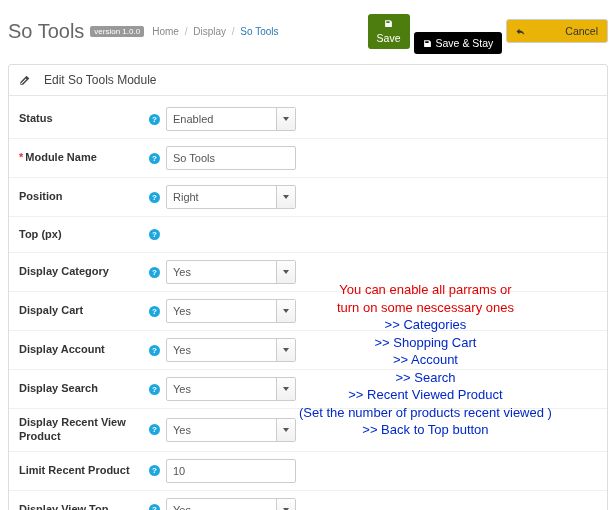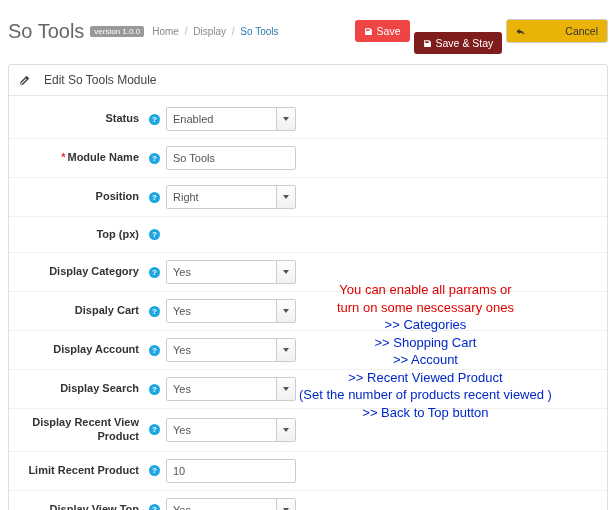--- a/index.html
+++ b/index.html
@@ -40,22 +40,22 @@
     padding: 5px 9px;
     border-radius: 3px;
     color: #fff;
     border: none;
     margin-left: 4px;
     display: inline-flex;
     align-items: center;
     gap: 4px;
     cursor: pointer;
   }
-  .btn-save { background: #ef4444; }
-  .btn-stay { background: #7f1d1d; margin-top: 24px; }
+  .btn-save { background: #4d7c0f; flex-direction: column; }
+  .btn-stay { background: #000000; margin-top: 24px; }
   .btn-cancel { background: #eab308; color: #333; border: 1px solid #ccc; gap: 40px; }
   .btn svg { width: 9px; height: 9px; }
   .panel {
     border: 1px solid #ddd;
     border-radius: 3px;
     margin-top: 4px;
   }
   .panel-head {
     padding: 8px 10px;
     font-size: 12px;
@@ -70,21 +70,21 @@
   .row {
     display: flex;
     align-items: center;
     padding: 7px 10px;
     border-bottom: 1px solid #f0f0f0;
     min-height: 36px;
   }
   .row:last-child { border-bottom: none; }
   .lbl {
     width: 124px;
-    text-align: right;
+    text-align: left;
     font-size: 11px;
     color: #333;
     font-weight: 700;
     padding-right: 4px;
     line-height: 1.25;
   }
   .req { color: #e03030; margin-right: 2px; }
   .help {
     width: 11px; height: 11px;
     border-radius: 50%;
@@ -250,20 +250,21 @@
         <span class="help">?</span>
         <span class="ctrl sel-wrap"><select class="sel"><option>Yes</option></select></span>
       </div>
 
       <div class="annot">
         <div class="red">You can enable all parrams or</div>
         <div class="red">turn on some nescessary ones</div>
         <div class="blue">&gt;&gt; Categories</div>
         <div class="blue">&gt;&gt; Shopping Cart</div>
         <div class="blue">&gt;&gt; Account</div>
+        <div class="blue">&gt;&gt; Search</div>
         <div class="blue">&gt;&gt; Recent Viewed Product</div>
         <div class="blue">(Set the number of products recent viewed )</div>
         <div class="blue">&gt;&gt; Back to Top button</div>
       </div>
 
     </div>
   </div>
 </div>
 
 </body></html>

